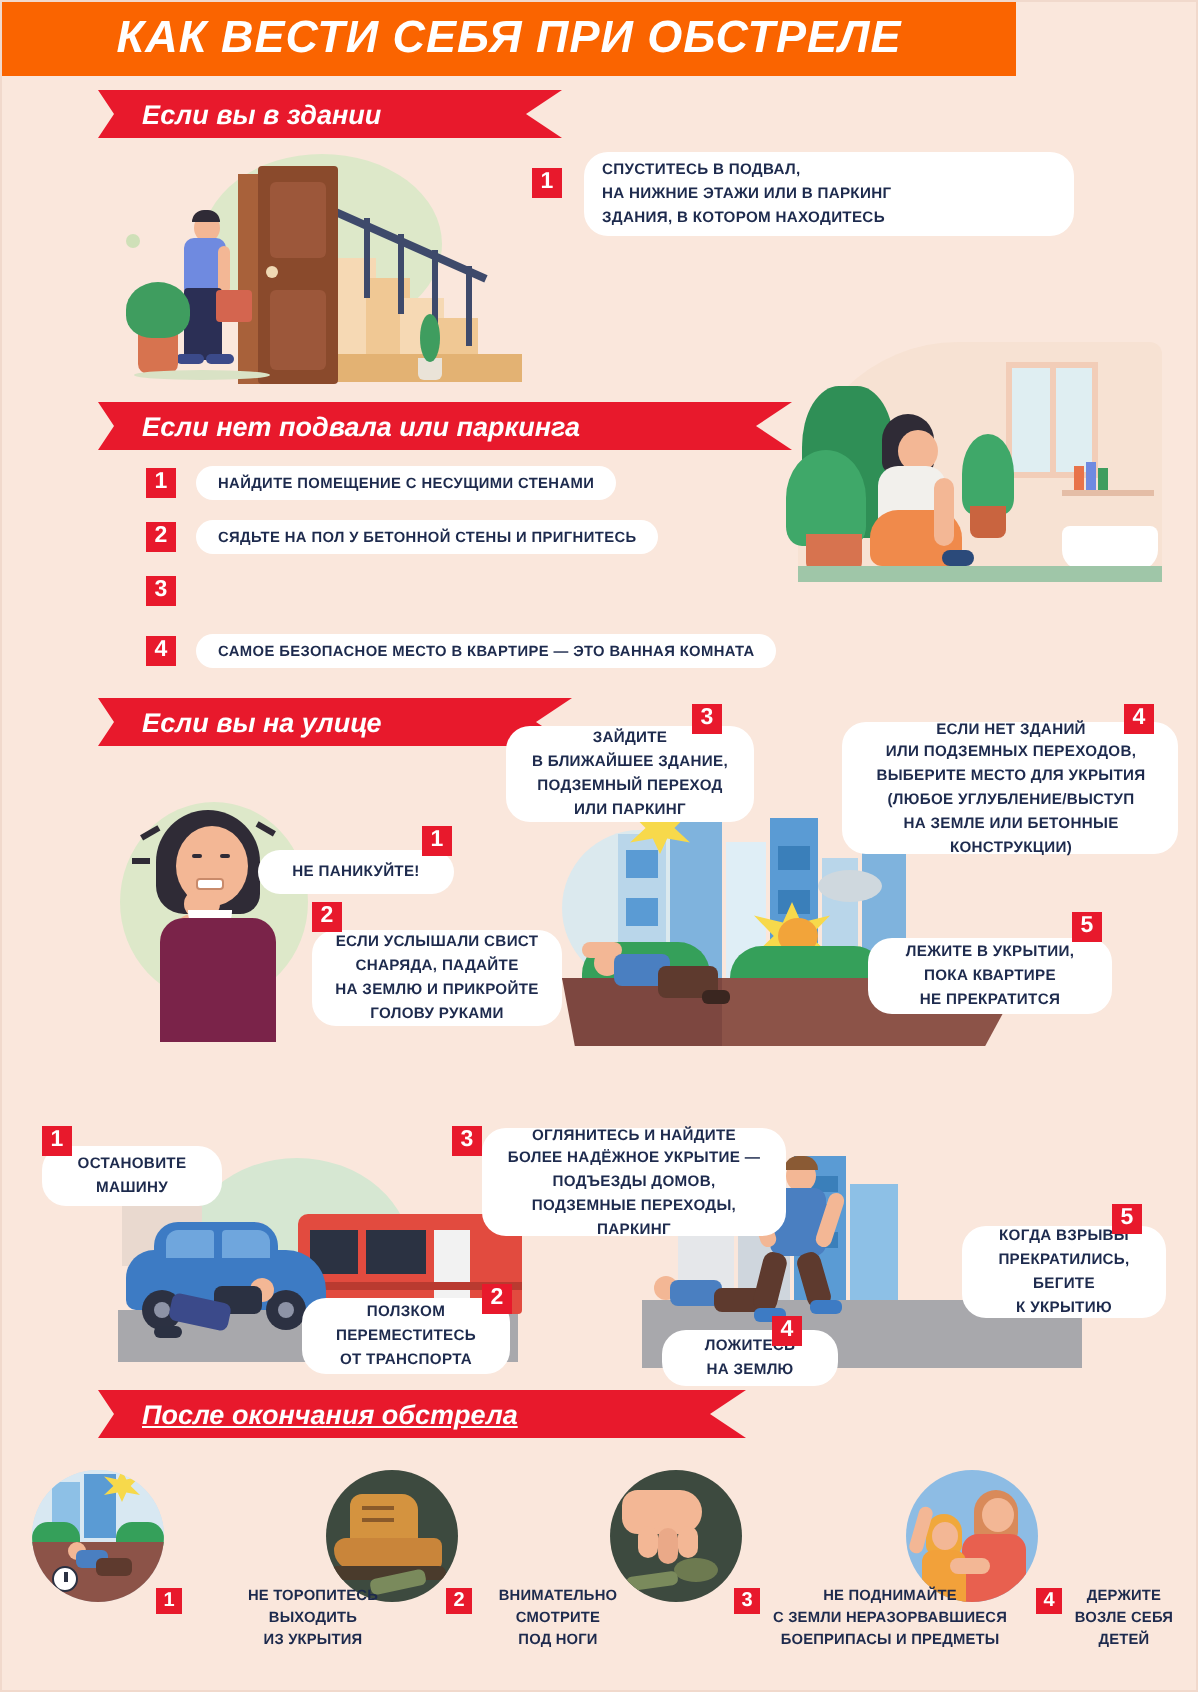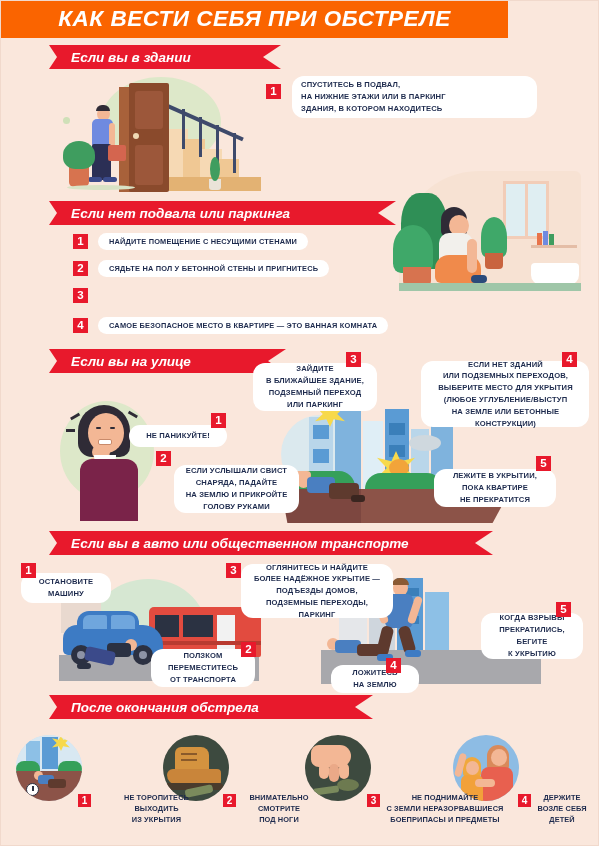--- a/index.html
+++ b/index.html
@@ -257,21 +257,21 @@
     <div class="rect" style="left:10px;top:70px;width:20px;height:8px;background:#f3b795;border-radius:4px;"></div>
     <div class="rect" style="left:26px;top:76px;width:28px;height:16px;background:#4a7fc1;border-radius:4px;"></div>
     <div class="rect" style="left:48px;top:82px;width:30px;height:16px;background:#5e3a2e;border-radius:4px;"></div>
     <div class="rect" style="left:70px;top:94px;width:14px;height:7px;background:#3a2620;border-radius:3px;"></div>
   </div>
 
   <div class="num" style="left:210px;top:412px;">1</div>
   <div class="bubble ctr" style="left:128px;top:424px;width:98px;height:22px;white-space:pre-line;">НЕ ПАНИКУЙТЕ!</div>
 
   <div class="num" style="left:155px;top:450px;">2</div>
-  <div class="bubble ctr" style="left:155px;top:464px;width:125px;height:48px;white-space:pre-line;margin-left:18px;">ЕСЛИ УСЛЫШАЛИ СВИСТ
+  <div class="bubble ctr" style="left:155px;top:464px;width:125px;height:48px;white-space:pre-line;">ЕСЛИ УСЛЫШАЛИ СВИСТ
 СНАРЯДА, ПАДАЙТЕ
 НА ЗЕМЛЮ И ПРИКРОЙТЕ
 ГОЛОВУ РУКАМИ</div>
 
   <div class="num" style="left:345px;top:351px;">3</div>
   <div class="bubble ctr" style="left:252px;top:362px;width:124px;height:48px;white-space:pre-line;">ЗАЙДИТЕ
 В БЛИЖАЙШЕЕ ЗДАНИЕ,
 ПОДЗЕМНЫЙ ПЕРЕХОД
 ИЛИ ПАРКИНГ</div>
 
@@ -281,24 +281,20 @@
 ВЫБЕРИТЕ МЕСТО ДЛЯ УКРЫТИЯ
 (ЛЮБОЕ УГЛУБЛЕНИЕ/ВЫСТУП
 НА ЗЕМЛЕ ИЛИ БЕТОННЫЕ
 КОНСТРУКЦИИ)</div>
 
   <div class="num" style="left:535px;top:455px;">5</div>
   <div class="bubble ctr" style="left:433px;top:468px;width:122px;height:38px;white-space:pre-line;">ЛЕЖИТЕ В УКРЫТИИ,
 ПОКА КВАРТИРЕ
 НЕ ПРЕКРАТИТСЯ</div>
 
-  <div class="ribbon" style="left:48px;top:530px;width:392px;">
-    <span class="ribtext">Если вы в авто или общественном транспорте</span>
-    <span class="notch"></span>
-  </div>
 
   <div class="scene" style="left:40px;top:578px;width:240px;height:110px;">
     <div class="blob" style="left:50px;top:0;width:115px;height:100px;background:#d6e7d2;"></div>
     <div class="rect" style="left:20px;top:24px;width:40px;height:30px;background:#e9d9cf;"></div>
     <div class="rect" style="left:60px;top:32px;width:30px;height:22px;background:#e9d9cf;"></div>
 
     <div class="rect" style="left:18px;top:76px;width:200px;height:26px;background:#a8a8ac;"></div>
 
     <div class="rect" style="left:108px;top:28px;width:112px;height:50px;background:#e24b3f;border-radius:5px 5px 2px 2px;"></div>
     <div class="rect" style="left:114px;top:36px;width:24px;height:22px;background:#2b3242;"></div>
@@ -365,21 +361,21 @@
   <div class="num" style="left:385px;top:657px;">4</div>
   <div class="bubble ctr" style="left:330px;top:664px;width:88px;height:28px;white-space:pre-line;">ЛОЖИТЕСЬ
 НА ЗЕМЛЮ</div>
 
   <div class="num" style="left:555px;top:601px;">5</div>
   <div class="bubble ctr" style="left:480px;top:612px;width:102px;height:46px;white-space:pre-line;">КОГДА ВЗРЫВЫ
 ПРЕКРАТИЛИСЬ,
 БЕГИТЕ
 К УКРЫТИЮ</div>
 
-  <div class="ribbon" style="left:48px;top:694px;width:272px;">
+  <div class="ribbon" style="left:48px;top:694px;width:272px;text-decoration:underline;">
     <span class="ribtext">После окончания обстрела</span>
     <span class="notch"></span>
   </div>
 
   <div class="footcircle" style="left:15px;top:734px;background:#cfe0ec;">
     <div class="rect" style="left:0;top:0;width:66px;height:36px;background:#d8e8f2;"></div>
     <div class="rect" style="left:10px;top:6px;width:14px;height:28px;background:#8dc0e6;"></div>
     <div class="rect" style="left:26px;top:2px;width:16px;height:32px;background:#5a9bd4;"></div>
     <div class="rect" style="left:36px;top:0;width:18px;height:16px;background:#f7d94b;clip-path:polygon(50% 0,62% 30%,100% 20%,74% 50%,100% 78%,62% 70%,50% 100%,38% 70%,0 78%,26% 50%,0 20%,38% 30%);"></div>
     <div class="rect" style="left:0;top:26px;width:24px;height:12px;background:#35a05a;border-radius:8px 8px 0 0;"></div>

